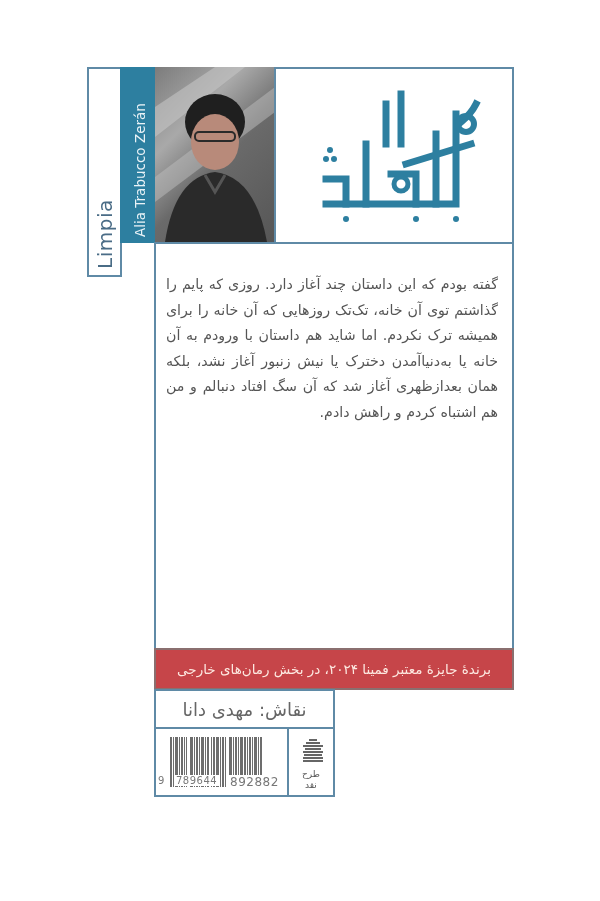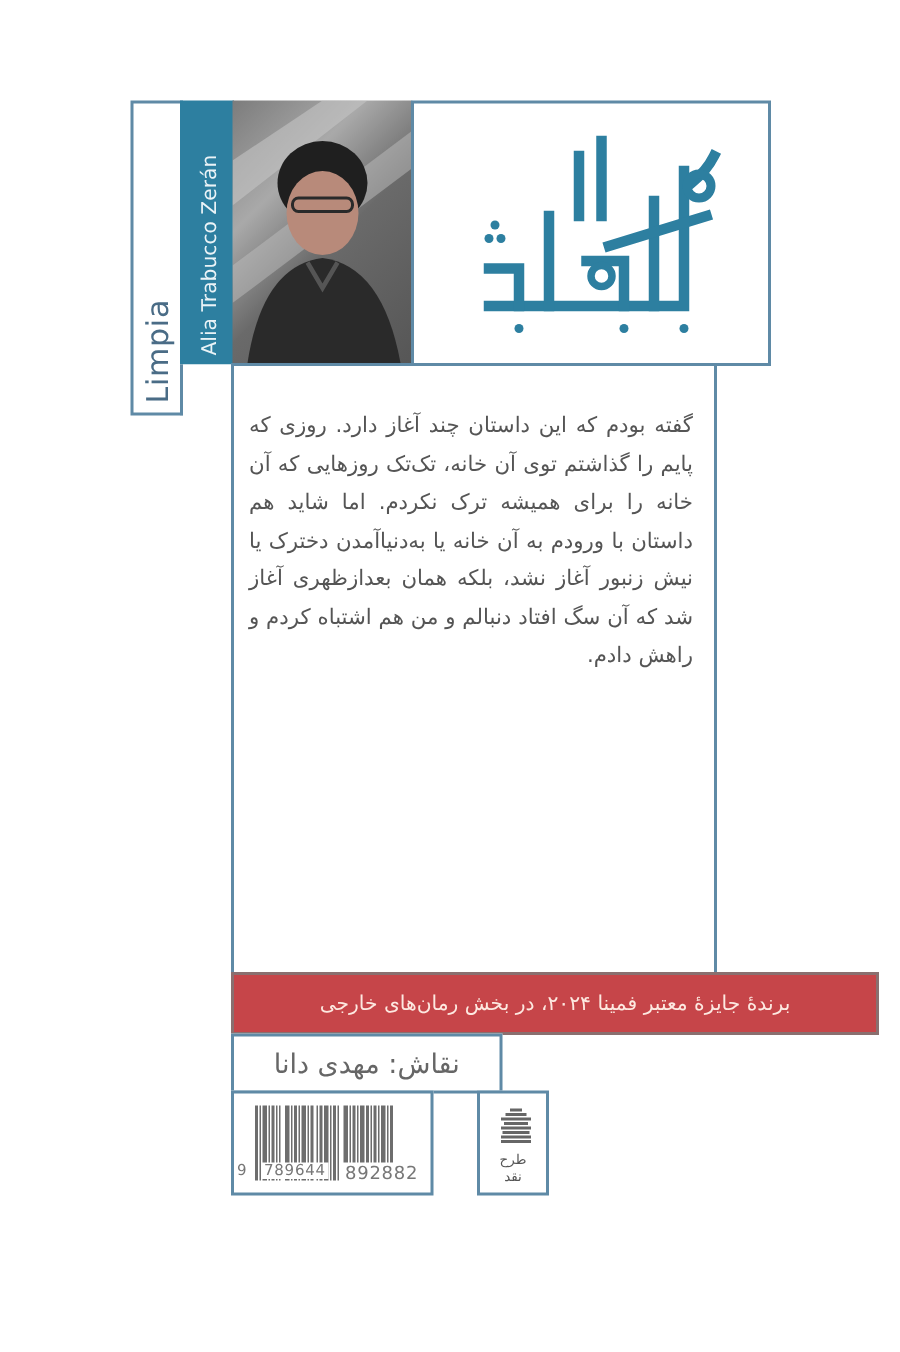--- a/index.html
+++ b/index.html
@@ -7,28 +7,28 @@
     .abs { position:absolute; box-sizing:border-box; }
     .frame { border:2px solid #5f8aa6; }
     #limpia-box { left:87px; top:67px; width:35px; height:210px; background:#fff; }
     #limpia-text { position:absolute; left:50%; bottom:6px; transform-origin:left bottom; transform:translateX(12px) rotate(-90deg); white-space:nowrap; font-family:"DejaVu Sans", sans-serif; font-size:20px; color:#4a6c86; letter-spacing:0.5px; width:200px; }
     #author-strip { left:120px; top:67px; width:36px; height:176px; background:#2d7fa0; }
     #author-text { position:absolute; left:50%; bottom:6px; transform-origin:left bottom; transform:translateX(10px) rotate(-90deg); white-space:nowrap; font-size:13.5px; color:#eaf3f7; width:170px; }
     #author-strip-ext { left:120px; top:243px; width:36px; height:34px; border-left:2px solid #5f8aa6; border-right:2px solid #5f8aa6; background:#fff; }
     #photo { left:155px; top:67px; width:120px; height:175px; overflow:hidden; background:linear-gradient(135deg,#7c7c7c 0%,#a9a9a9 30%,#6a6a6a 55%,#565656 100%); }
     #header-box { left:274px; top:67px; width:240px; height:177px; background:#fff; }
     #logo-svg { position:absolute; left:30px; top:15px; }
-    #main-box { left:154px; top:242px; width:324px; height:408px; background:#fff; }
+    #main-box { left:154px; top:242px; width:360px; height:408px; background:#fff; }
     #blurb { position:absolute; right:14px; left:10px; top:14px; direction:rtl; text-align:justify; font-size:14.2px; line-height:25.5px; color:#555; }
-    #award-band { left:154px; top:648px; width:432px; height:42px; background:#c64549; border:2px solid #8a6f6f; display:flex; align-items:center; justify-content:center; }
+    #award-band { left:154px; top:648px; width:360px; height:42px; background:#c64549; border:2px solid #8a6f6f; display:flex; align-items:center; justify-content:center; }
     #award-text { direction:rtl; font-size:13.5px; color:#fde9e1; }
     #illustrator-box { left:154px; top:689px; width:181px; height:40px; background:#fff; display:flex; align-items:center; justify-content:center; }
     #illustrator-text { direction:rtl; font-size:18px; color:#666; }
     #barcode-box { left:154px; top:727px; width:135px; height:70px; background:#fff; }
-    #publisher-box { left:287px; top:727px; width:48px; height:70px; background:#fff;margin-left:31px; }
+    #publisher-box { left:287px; top:727px; width:48px; height:70px; background:#fff; }
     #barcode-bars { position:absolute; left:14px; top:8px; width:108px; height:50px; display:flex; align-items:stretch; }
     .bar { background:#6d6d6d; margin-right:1px; }
     #barcode-num { position:absolute; left:6px; top:46px; font-family:"DejaVu Sans", sans-serif; font-size:10px; color:#777; letter-spacing:0.5px; background:#fff; padding:0 2px; }
     #barcode-num2 { position:absolute; left:66px; top:46px; font-size:12px; color:#777; letter-spacing:0.5px; background:#fff; padding:0 2px; }
     #barcode-prefix { position:absolute; left:2px; top:46px; font-size:10px; color:#777; }
     #pub-logo { position:absolute; left:14px; top:10px; width:20px; }
     .pub-line { height:1.5px; background:#666; margin-bottom:1.5px; }
     #pub-name { position:absolute; left:0; right:0; top:40px; text-align:center; direction:rtl; font-size:9px; color:#555; line-height:11px; }
   </style>
 </head>

